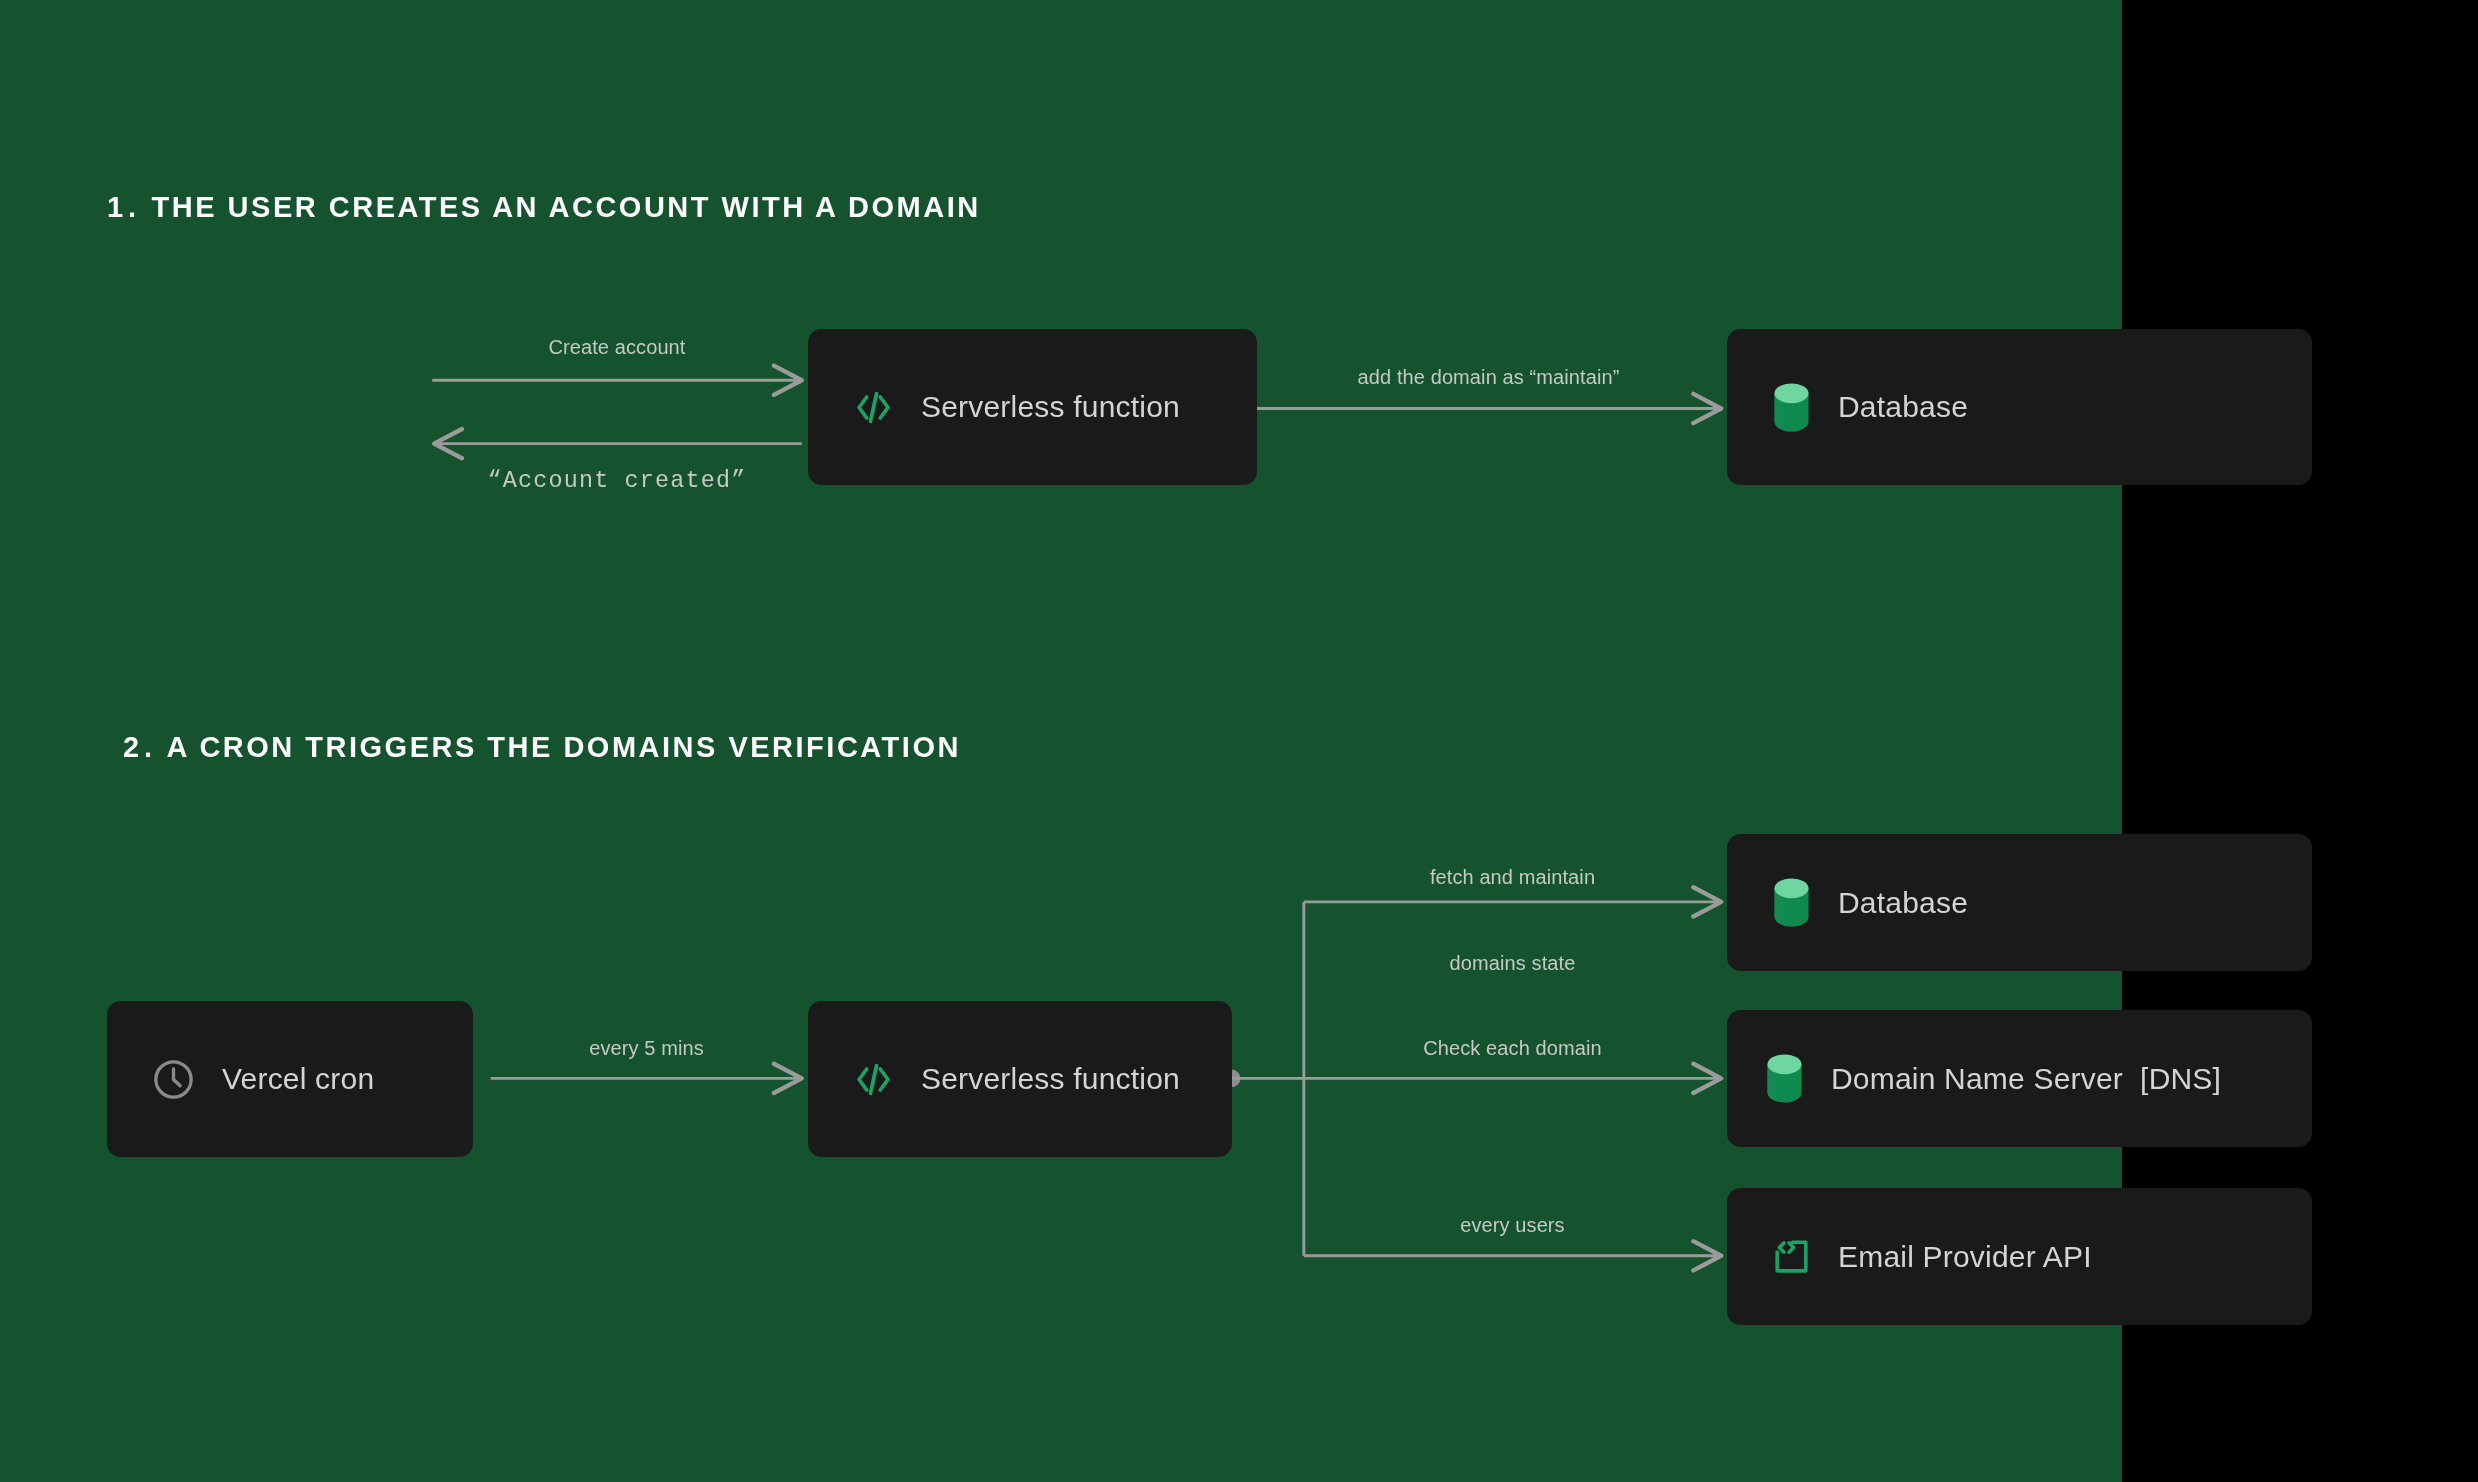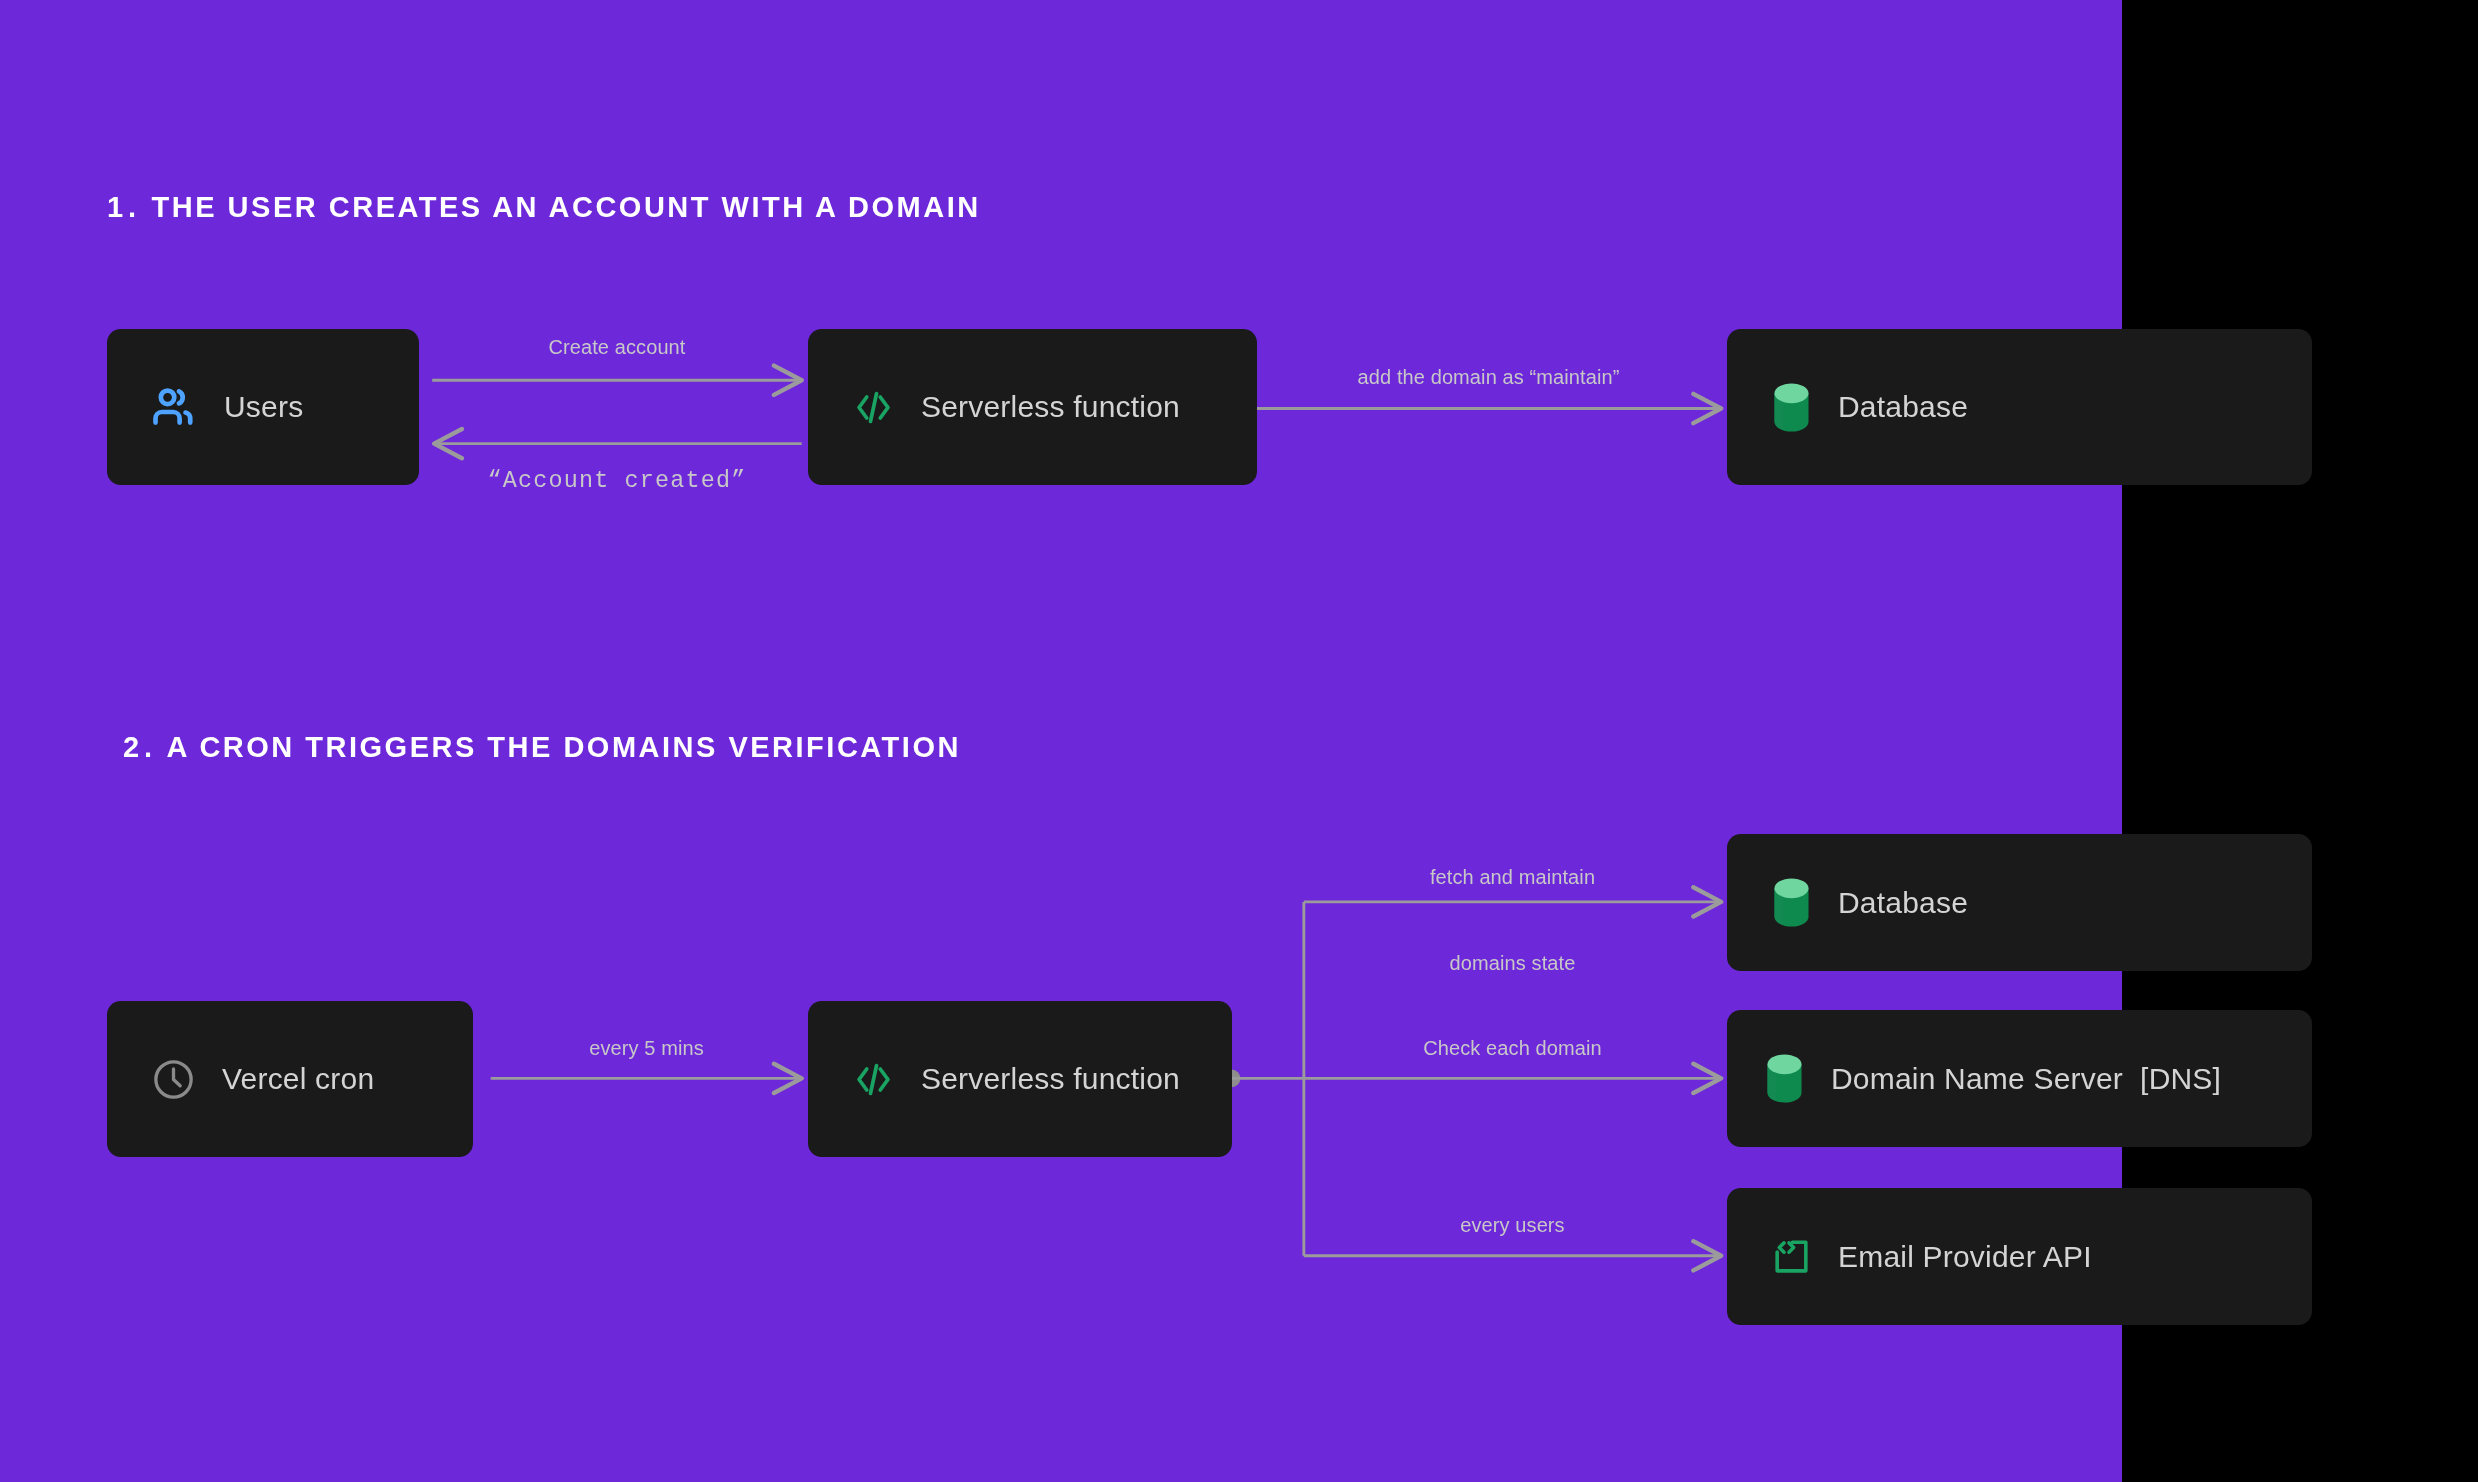--- a/index.html
+++ b/index.html
@@ -9,21 +9,21 @@
     background: #000000;
     width: 2478px;
     height: 1482px;
     overflow: hidden;
   }
 
   #canvas {
     position: relative;
     width: 2122px;
     height: 1482px;
-    background: #6d28d9;
+    background: #14532d;
     font-family: "Liberation Sans", sans-serif;
   }
 
   
   .section-heading {
     position: absolute;
     color: #ffffff;
     font-family: "Liberation Sans", sans-serif;
     font-size: 29px;
     font-weight: 700;
@@ -121,31 +121,20 @@
     <line x1="1337" y1="1106" x2="1765" y2="1106" stroke="#9b9b9b" stroke-width="3" marker-end="url(#arrowR)"></line>
 
     <line x1="1337" y1="1288" x2="1765" y2="1288" stroke="#9b9b9b" stroke-width="3" marker-end="url(#arrowR)"></line>
   </svg>
 
   <div class="section-heading" style="left:107px; top:191px;">
     <span class="num">1.</span>
     <span>THE USER CREATES AN ACCOUNT WITH A DOMAIN</span>
   </div>
 
-  <div class="node" style="left:107px; top:329px; width:312px; height:156px;">
-    <span class="node-icon">
-      <svg width="49" height="49" viewBox="0 0 24 24" fill="none" stroke="#4da3ff" stroke-width="2.3" stroke-linecap="round" stroke-linejoin="round">
-        <circle cx="8.6" cy="7" r="3.3"></circle>
-        <path d="M14.2 4.1a3.3 3.3 0 0 1 0 5.9"></path>
-        <path d="M2.7 19.4v-2.1a3.1 3.1 0 0 1 3.1-3.1h5.6a3.1 3.1 0 0 1 3.1 3.1v2.1"></path>
-        <path d="M17.4 14.5a3.1 3.1 0 0 1 2.3 3v1.9"></path>
-      </svg>
-    </span>
-    <span class="node-label">Users</span>
-  </div>
 
   <div class="edge-label" style="left:432px; top:336px; width:370px;">Create account</div>
 
   <div class="edge-label mono" style="left:432px; top:460px; width:370px;">“Account created”</div>
 
   <div class="node" style="left:808px; top:329px; width:449px; height:156px;">
     <span class="node-icon">
       <svg width="45" height="45" viewBox="0 0 24 24" fill="none" stroke="#19a463" stroke-width="2" stroke-linecap="round" stroke-linejoin="round">
         <path d="M8.4 6.4 4.3 12l4.1 5.6"></path>
         <path d="M15.6 6.4 19.7 12l-4.1 5.6"></path>

